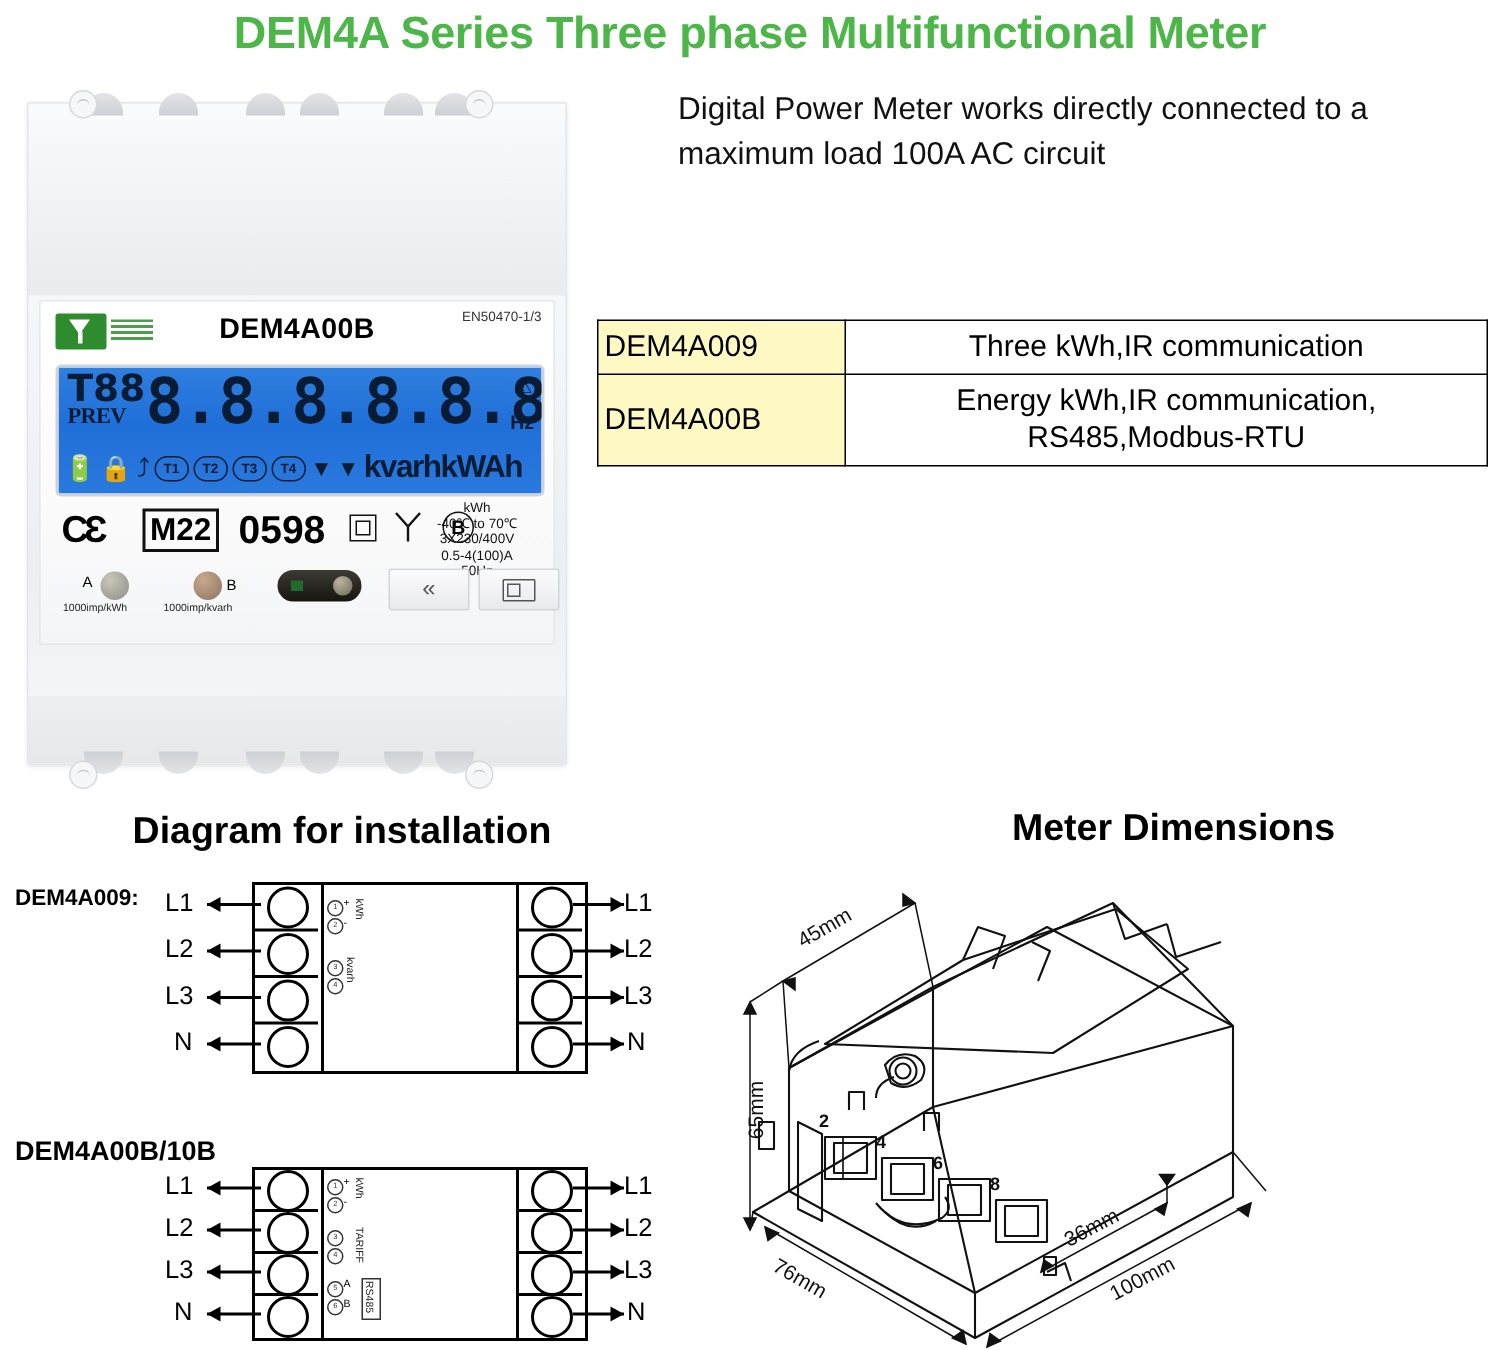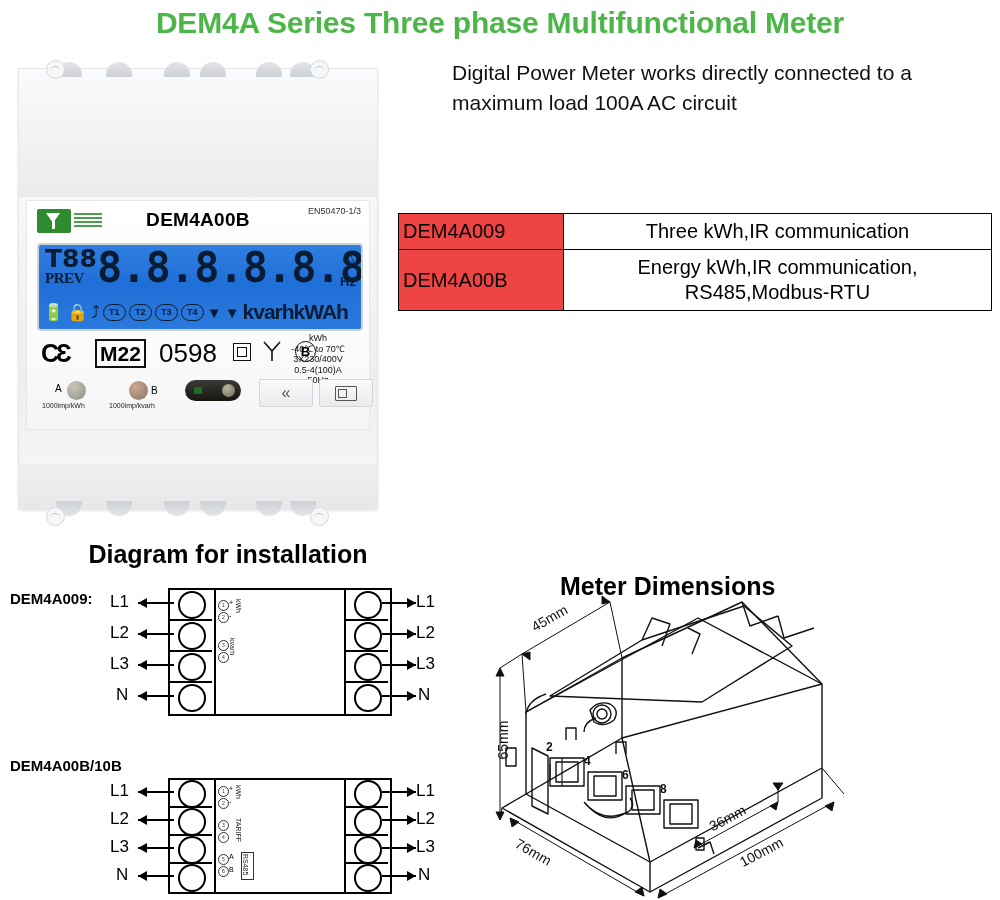--- a/index.html
+++ b/index.html
@@ -127,21 +127,21 @@
     font-size:21px;font-weight:bold;color:#0a1c33;margin-left:0;letter-spacing:-1px;
   }
 
   
   .spec{position:absolute;left:10px;top:132px;width:322px;height:42px;}
   .ce{position:absolute;left:4px;top:6px;font-size:25px;font-weight:bold;letter-spacing:-3px;}
   .mbox{
     position:absolute;left:58px;top:6px;padding:0 3px;border:2px solid #111;
     font-size:21px;font-weight:bold;line-height:25px;
   }
-  .num0598{position:absolute;left:122px;top:5px;font-size:26px;}
+  .num0598{position:absolute;left:122px;top:5px;font-size:26px;font-weight:bold;}
   .sq{
     position:absolute;left:196px;top:10px;width:16px;height:16px;border:1.6px solid #111;
   }
   .sq::after{content:"";position:absolute;left:3px;top:3px;width:8px;height:8px;border:1.4px solid #111;}
   .wye{position:absolute;left:224px;top:7px;width:22px;height:22px;}
   .bcirc{
     position:absolute;left:258px;top:8px;width:19px;height:19px;border:1.6px solid #111;
     border-radius:50%;font-size:13px;font-weight:bold;text-align:center;line-height:19px;
   }
   .ratings{
@@ -192,31 +192,31 @@
     top:213px;left:398px;width:594px;
     border-collapse:collapse;
   }
   #modeltable td,#modeltable th{
     border:1.6px solid #000;font-weight:normal;
   }
   #modeltable .hdr{
     background:#8FD694;font-size:21px;text-align:center;padding:8px 4px;
   }
   #modeltable .mcell{
-    background:#ef4444;font-size:20px;padding:4px 2px 4px 4px;width:158px;
+    background:#fef9c3;font-size:20px;padding:4px 2px 4px 4px;width:158px;
   }
   #modeltable .dcell{
     background:#fff;font-size:20px;text-align:center;padding:5px 6px;line-height:25px;
   }
 
   
   #diag-head{top:540px;left:28px;width:400px;text-align:center;font-size:25px;font-weight:bold;}
-  #dim-head{top:538px;left:560px;width:330px;text-align:left;font-size:25px;font-weight:bold;margin-top:34px;}
+  #dim-head{top:538px;left:560px;width:330px;text-align:right;font-size:25px;font-weight:bold;}
   #diag1-label{top:590px;left:10px;font-size:15px;font-weight:bold;}
-  #diag2-label{top:757px;left:10px;font-size:15px;font-weight:bold;text-align:right;}
+  #diag2-label{top:757px;left:10px;font-size:18px;font-weight:bold;text-align:right;}
 
   
   .wd{position:absolute;}
   .wd-box{position:absolute;border:2px solid #000;background:#fff;}
   .wd-rail{position:absolute;border:2px solid #000;background:#fff;width:44px;}
   .term{
     position:absolute;width:24px;height:24px;border-radius:50%;border:2px solid #000;background:#fff;
   }
   .tsep{position:absolute;height:0;border-top:2px solid #000;width:44px;}
   .wlab{position:absolute;font-size:17px;font-weight:500;}

